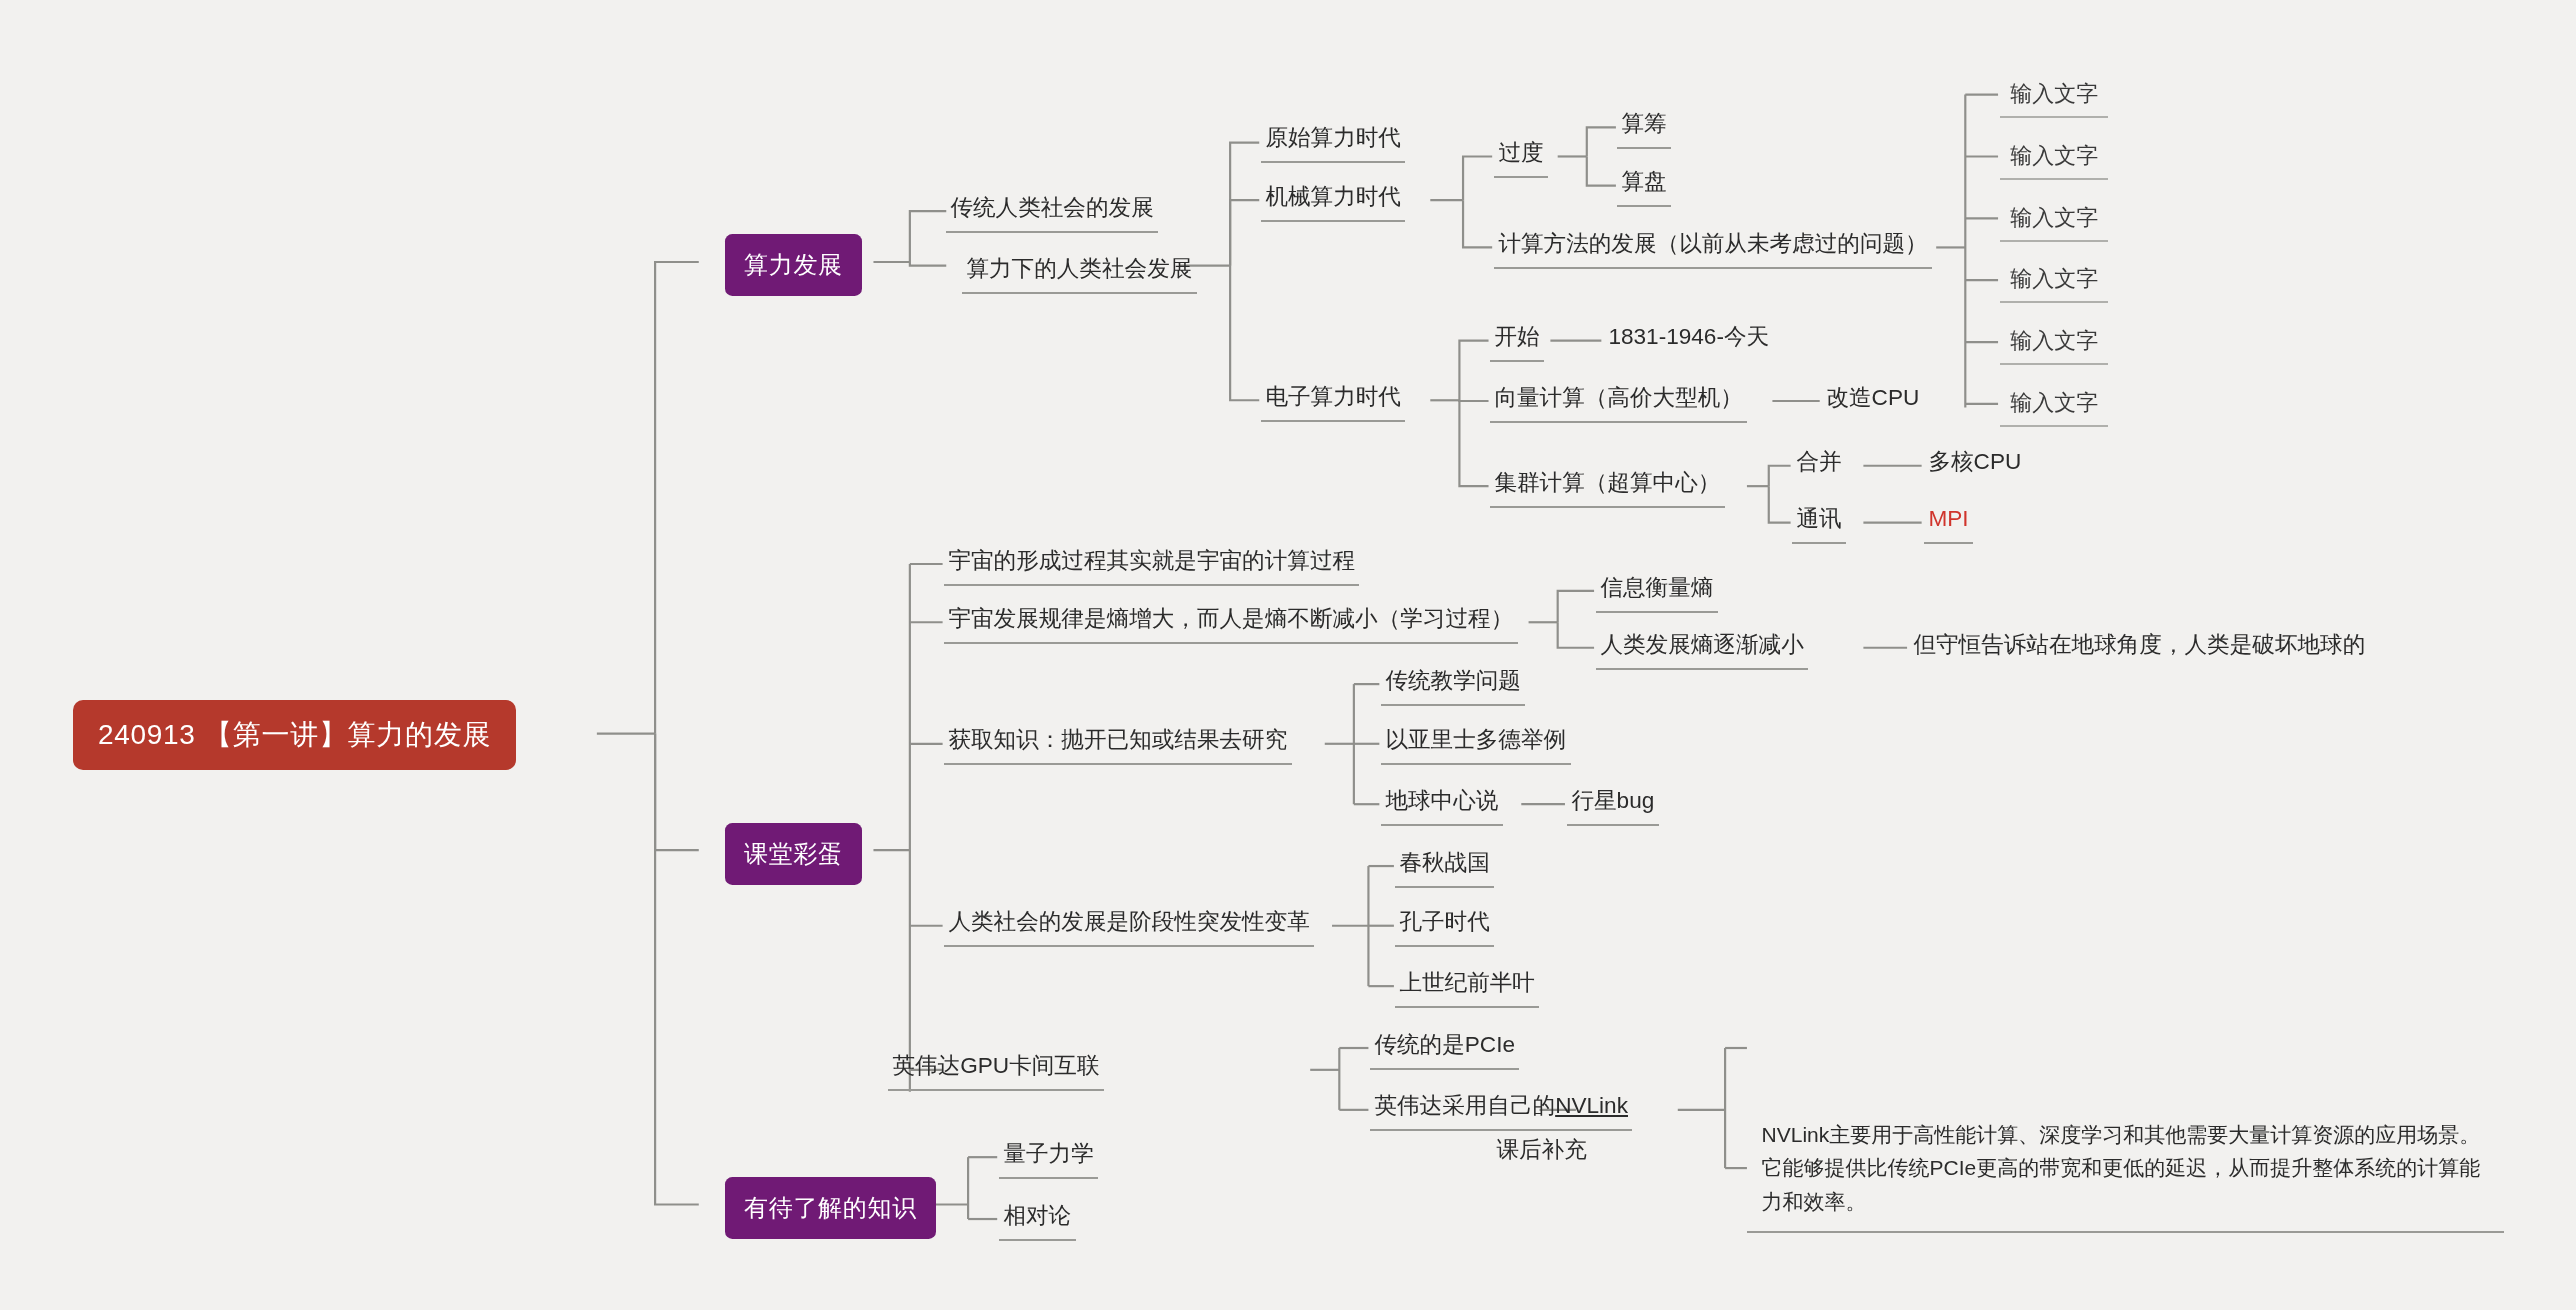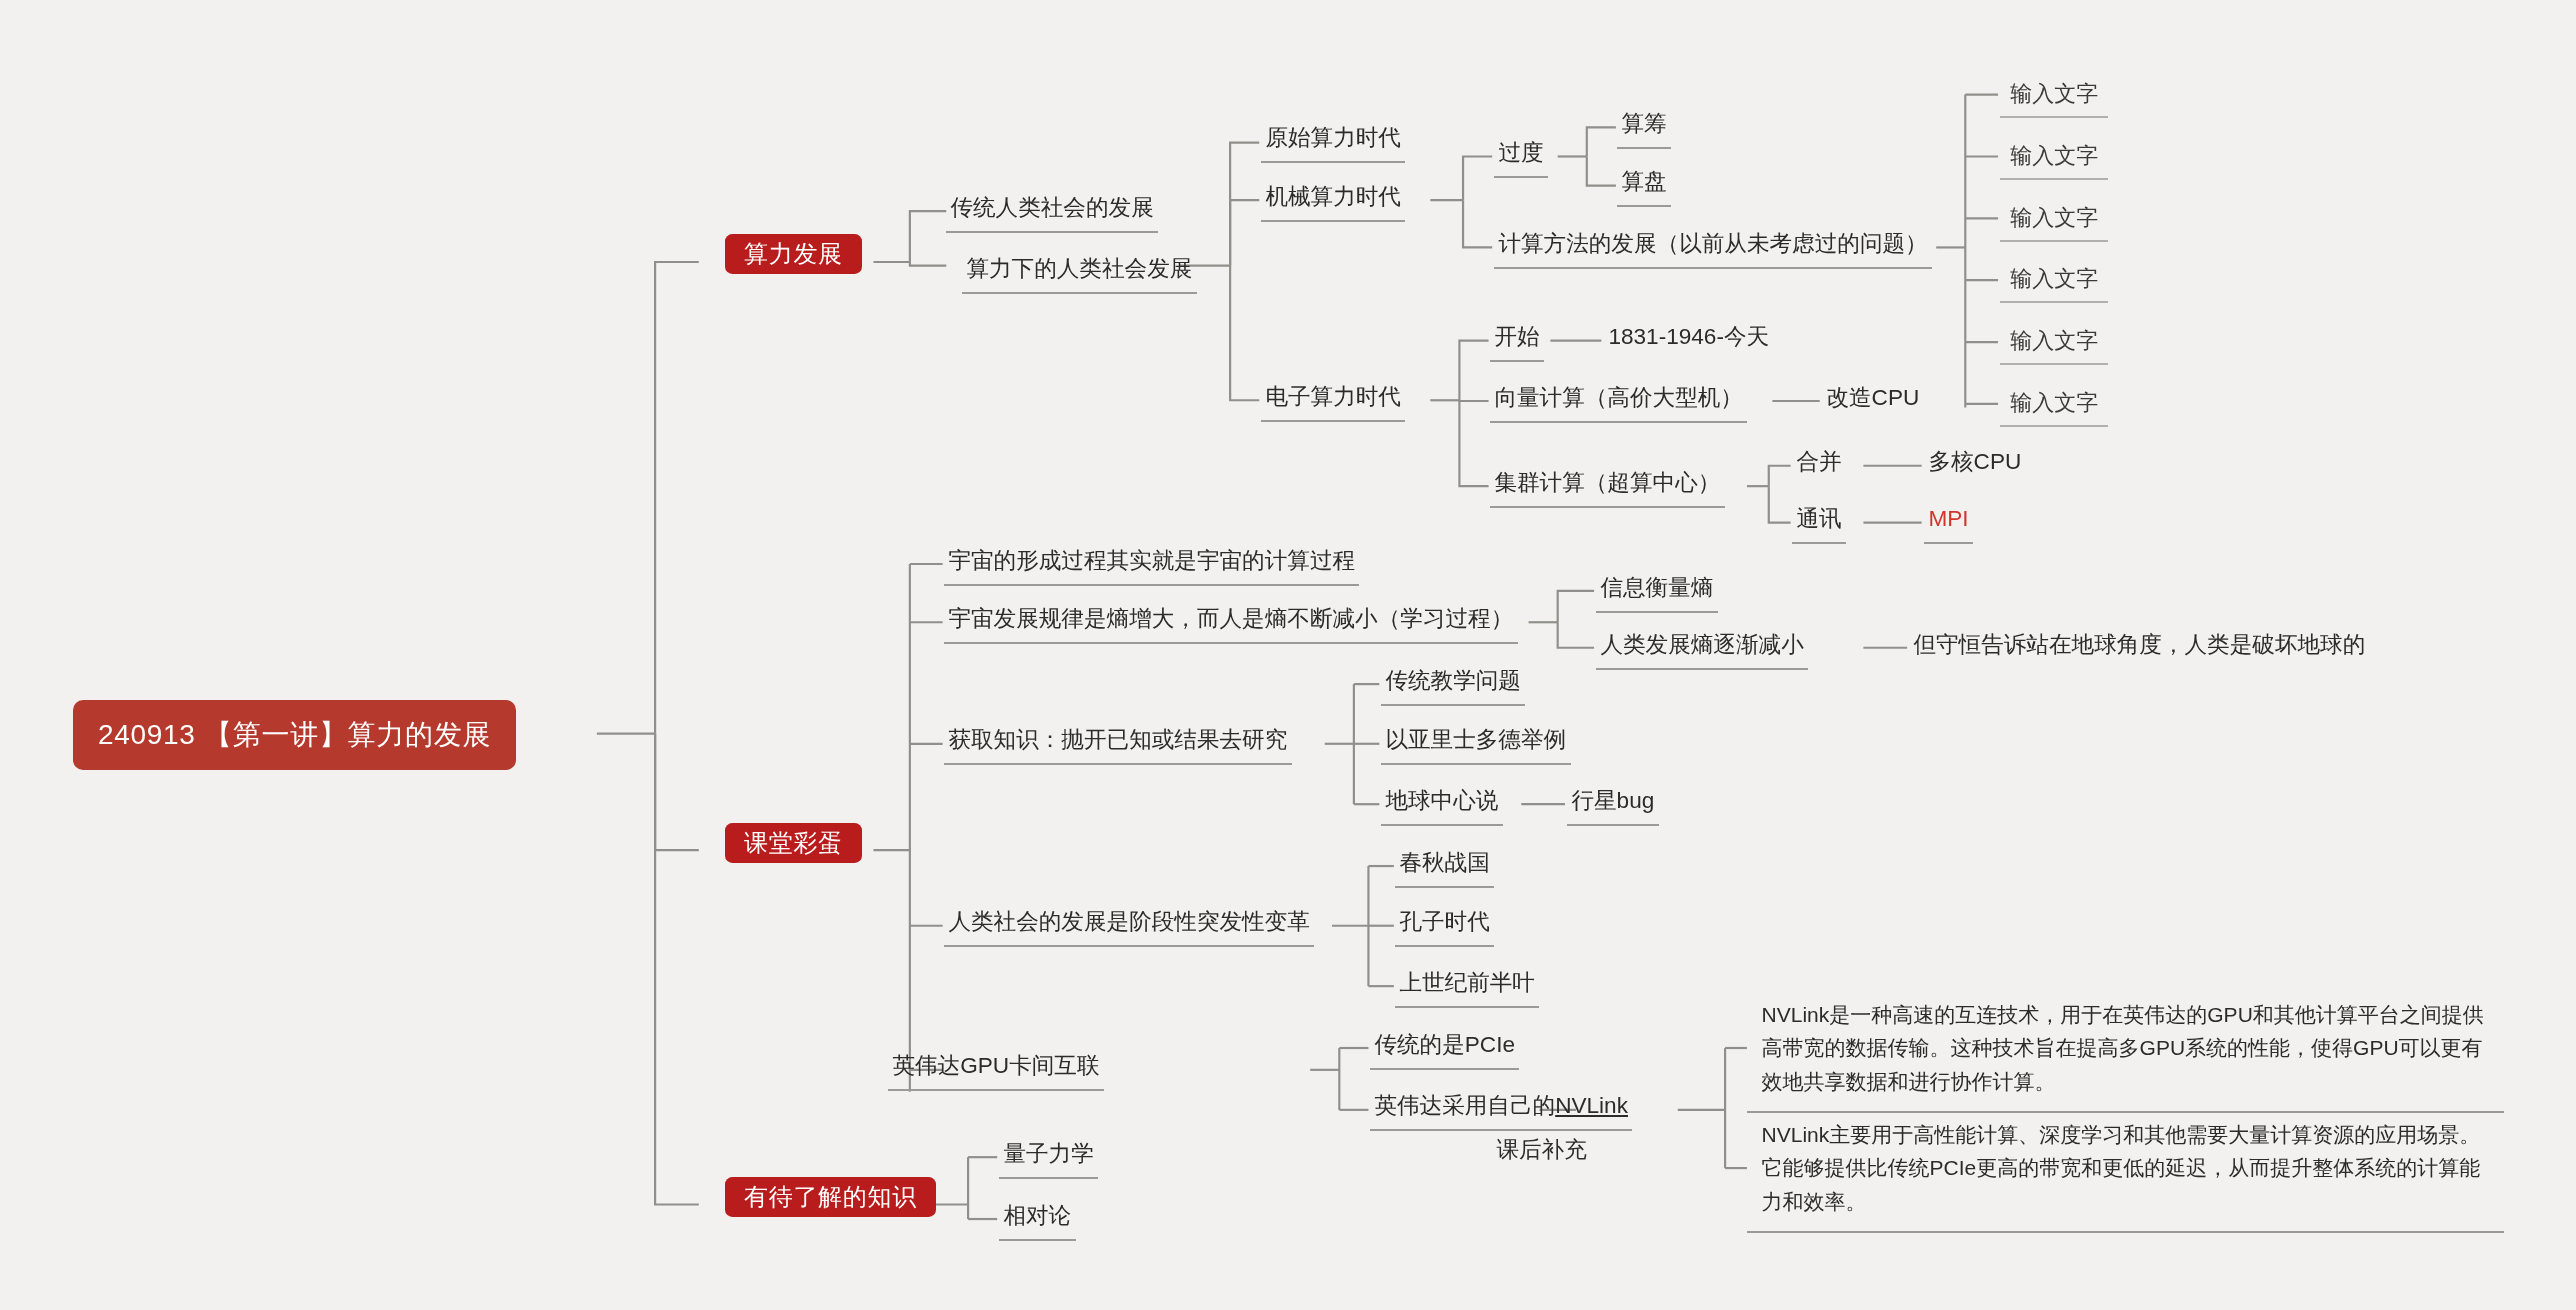--- a/index.html
+++ b/index.html
@@ -37,25 +37,25 @@
   .root {
     background: #b5392c;
     color: #ffffff;
     border-radius: 10px;
     font-size: 28px;
     padding: 16px 25px;
     letter-spacing: 0.7px;
   }
   
   .lvl1 {
-    background: #b91c1c;
+    background: #701a75;
     color: #ffffff;
     border-radius: 7.3px;
     font-size: 24px;
-    padding: 4px 19px;
+    padding: 15px 19px;
     letter-spacing: 0.7px;
   }
   
   .leaf {
     color: #2b2b2b;
     font-size: 22.6px;
     padding: 4.4px 4.4px 7.3px 4.4px;
     border-bottom: 2.2px solid #9a9a96;
   }
   .leaf.noline {
@@ -232,20 +232,19 @@
   <div class="node leaf" style="left:944px; top:903px;">人类社会的发展是阶段性突发性变革</div>
   <div class="node leaf" style="left:1395px; top:844px;">春秋战国</div>
   <div class="node leaf" style="left:1395px; top:903px;">孔子时代</div>
   <div class="node leaf" style="left:1395px; top:964px;">上世纪前半叶</div>
 
   <div class="node leaf" style="left:888px; top:1047px;">英伟达GPU卡间互联</div>
   <div class="node leaf" style="left:1370px; top:1026px;">传统的是PCIe</div>
   <div class="node leaf" style="left:1370px; top:1087px;"><span>英伟达采用自己的</span><span class="ul">NVLink</span></div>
   <div class="node leaf noline" style="left:1492px; top:1087px;margin-top:44px;">课后补充</div>
 
-  <div class="node note" style="left:1747px; top:986px; width:757px;">NVLink是一种高速的互连技术，用于在英伟达的GPU和其他计算平台之间提供高带宽的数据传输。这种技术旨在提高多GPU系统的性能，使得GPU可以更有效地共享数据和进行协作计算。</div>
   <div class="node note" style="left:1747px; top:1106px; width:757px;">NVLink主要用于高性能计算、深度学习和其他需要大量计算资源的应用场景。它能够提供比传统PCIe更高的带宽和更低的延迟，从而提升整体系统的计算能力和效率。</div>
 
   <div class="node leaf" style="left:999px; top:1135px;">量子力学</div>
   <div class="node leaf" style="left:999px; top:1197px;">相对论</div>
 
 </div>
 
 
 </body></html>

